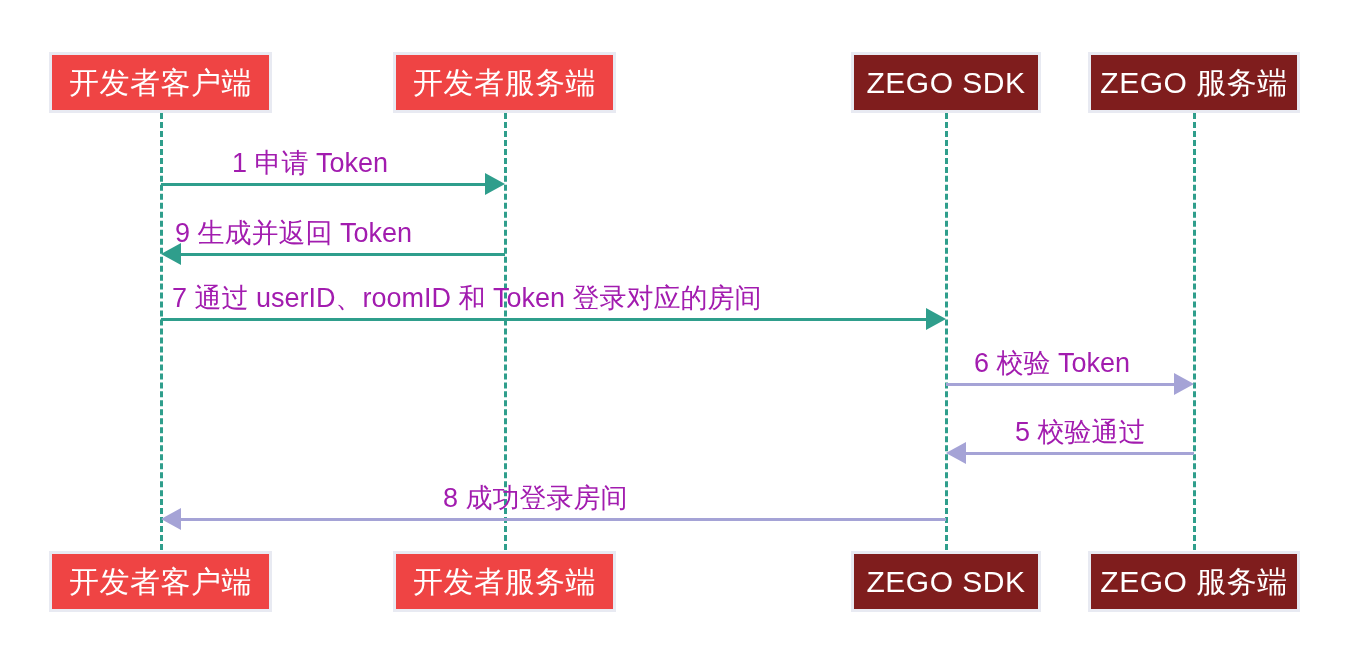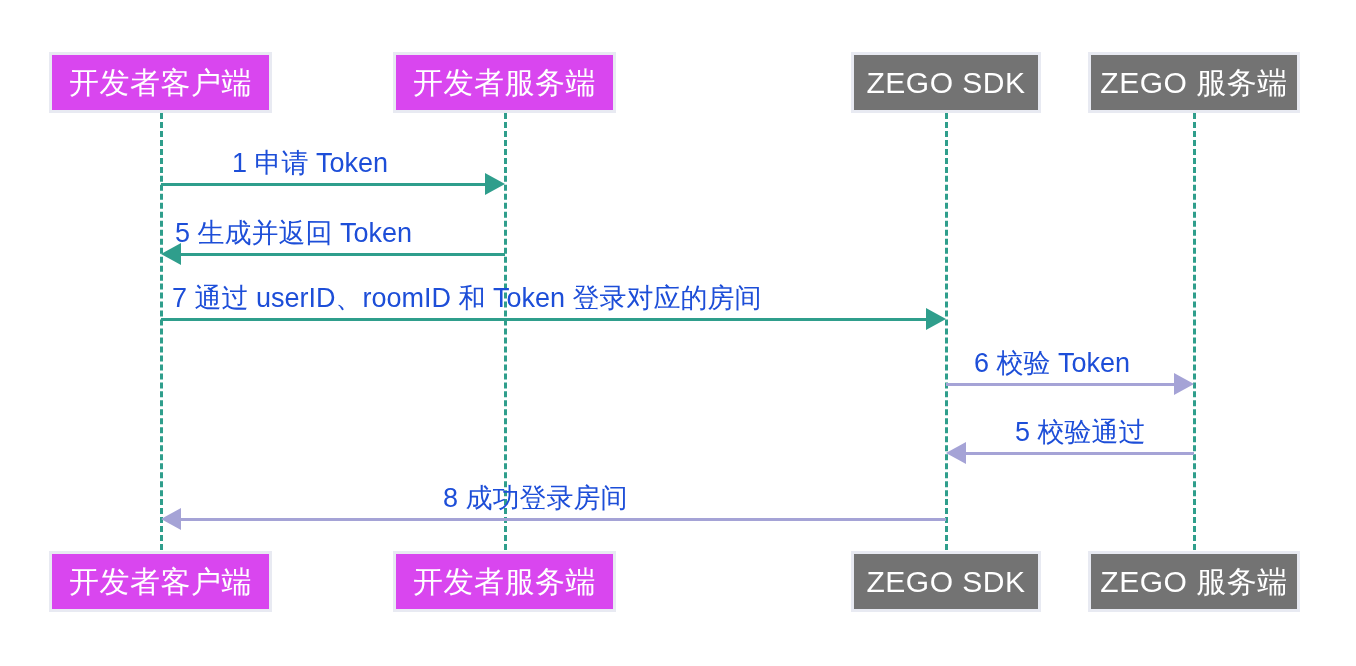--- a/index.html
+++ b/index.html
@@ -24,22 +24,22 @@
     justify-content: center;
     box-sizing: border-box;
     border: 3px solid #e8eaf2;
     color: #ffffff;
     font-size: 30px;
     line-height: 1;
     letter-spacing: 0.5px;
     white-space: nowrap;
     user-select: none;
   }
-  .participant-box.teal { background: #d946ef; }
-  .participant-box.purple { background: #737373; }
+  .participant-box.teal { background: #ef4444; }
+  .participant-box.purple { background: #7f1d1d; }
 
   .lifeline {
     position: absolute;
     width: 0;
     border-left: 3px dashed #2f9e8c;
     box-sizing: border-box;
   }
 
   .msg-line {
     position: absolute;
@@ -56,21 +56,21 @@
     border-top: 11px solid transparent;
     border-bottom: 11px solid transparent;
   }
   .arrow-head.right.teal { border-left: 20px solid #2f9e8c; }
   .arrow-head.left.teal  { border-right: 20px solid #2f9e8c; }
   .arrow-head.right.purple { border-left: 20px solid #a5a3d6; }
   .arrow-head.left.purple  { border-right: 20px solid #a5a3d6; }
 
   .msg-label {
     position: absolute;
-    color: #1d4ed8;
+    color: #a21caf;
     font-size: 27px;
     line-height: 1;
     white-space: nowrap;
     user-select: none;
   }
 </style>
 </head>
 <body>
 
 <div id="diagram-root">
@@ -93,21 +93,21 @@
 
   <div class="lifeline" style="left:160px; top:113px; height:437px;"></div>
   <div class="lifeline" style="left:504px; top:113px; height:437px;"></div>
   <div class="lifeline" style="left:945px; top:113px; height:437px;"></div>
   <div class="lifeline" style="left:1193px; top:113px; height:437px;"></div>
 
   <div class="msg-label" style="left:232px; top:150px;">1 申请 Token</div>
   <div class="msg-line" style="left:161px; top:183px; width:325px;"></div>
   <div class="arrow-head right teal" style="left:485px; top:173px;"></div>
 
-  <div class="msg-label" style="left:175px; top:220px;">5 生成并返回 Token</div>
+  <div class="msg-label" style="left:175px; top:220px;">9 生成并返回 Token</div>
   <div class="msg-line" style="left:181px; top:253px; width:324px;"></div>
   <div class="arrow-head left teal" style="left:161px; top:243px;"></div>
 
   <div class="msg-label" style="left:172px; top:285px;">7 通过 userID、roomID 和 Token 登录对应的房间</div>
   <div class="msg-line" style="left:161px; top:318px; width:766px;"></div>
   <div class="arrow-head right teal" style="left:926px; top:308px;"></div>
 
   <div class="msg-label" style="left:974px; top:350px;">6 校验 Token</div>
   <div class="msg-line purple" style="left:946px; top:383px; width:229px;"></div>
   <div class="arrow-head right purple" style="left:1174px; top:373px;"></div>

